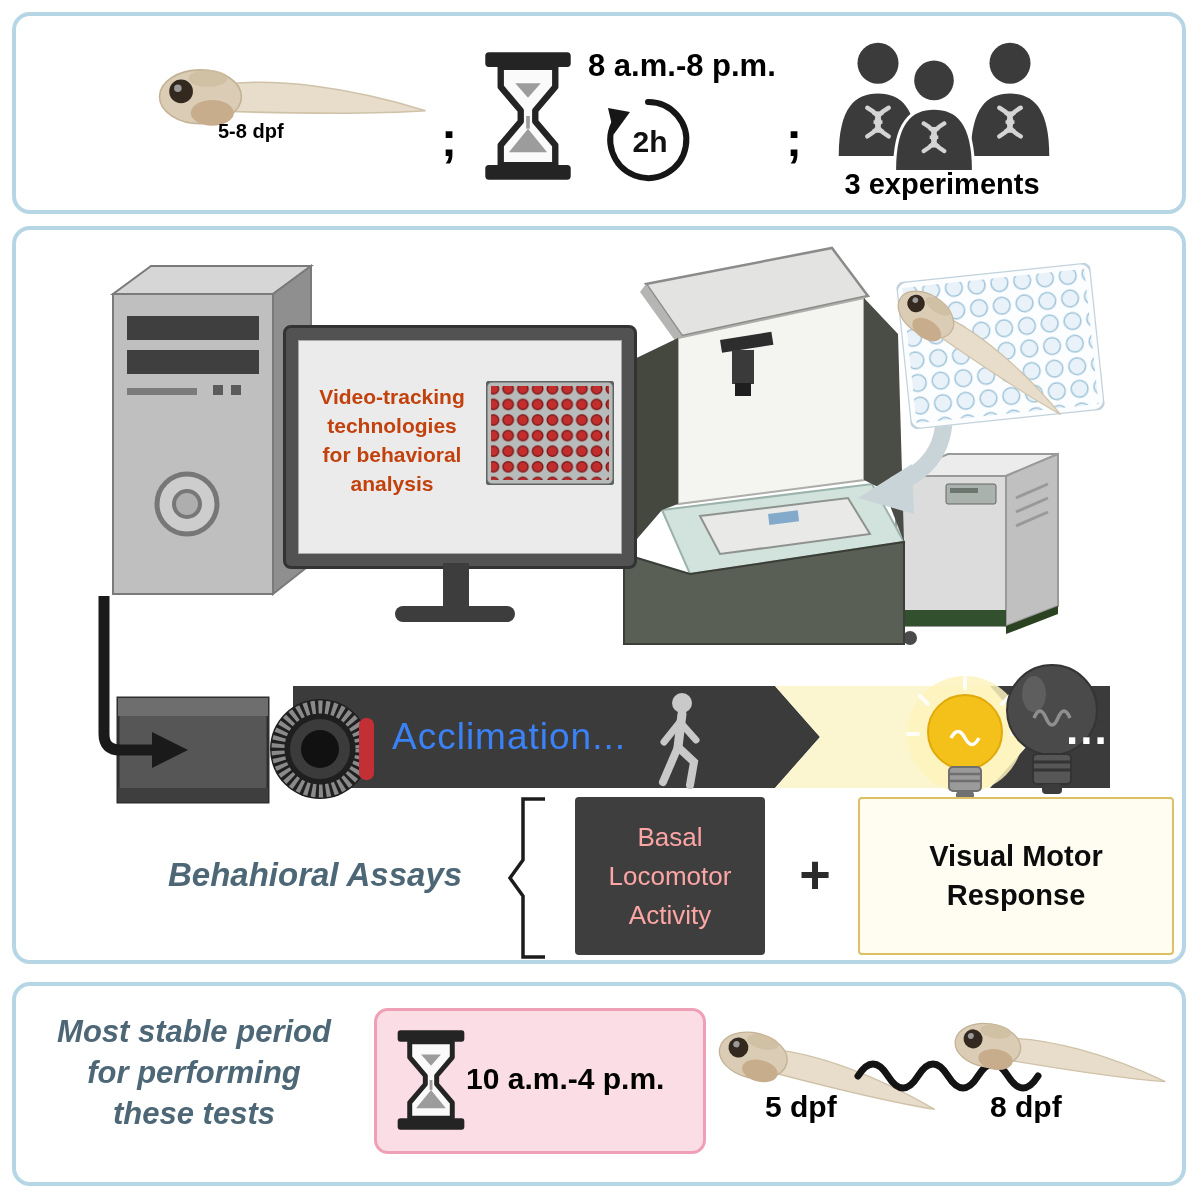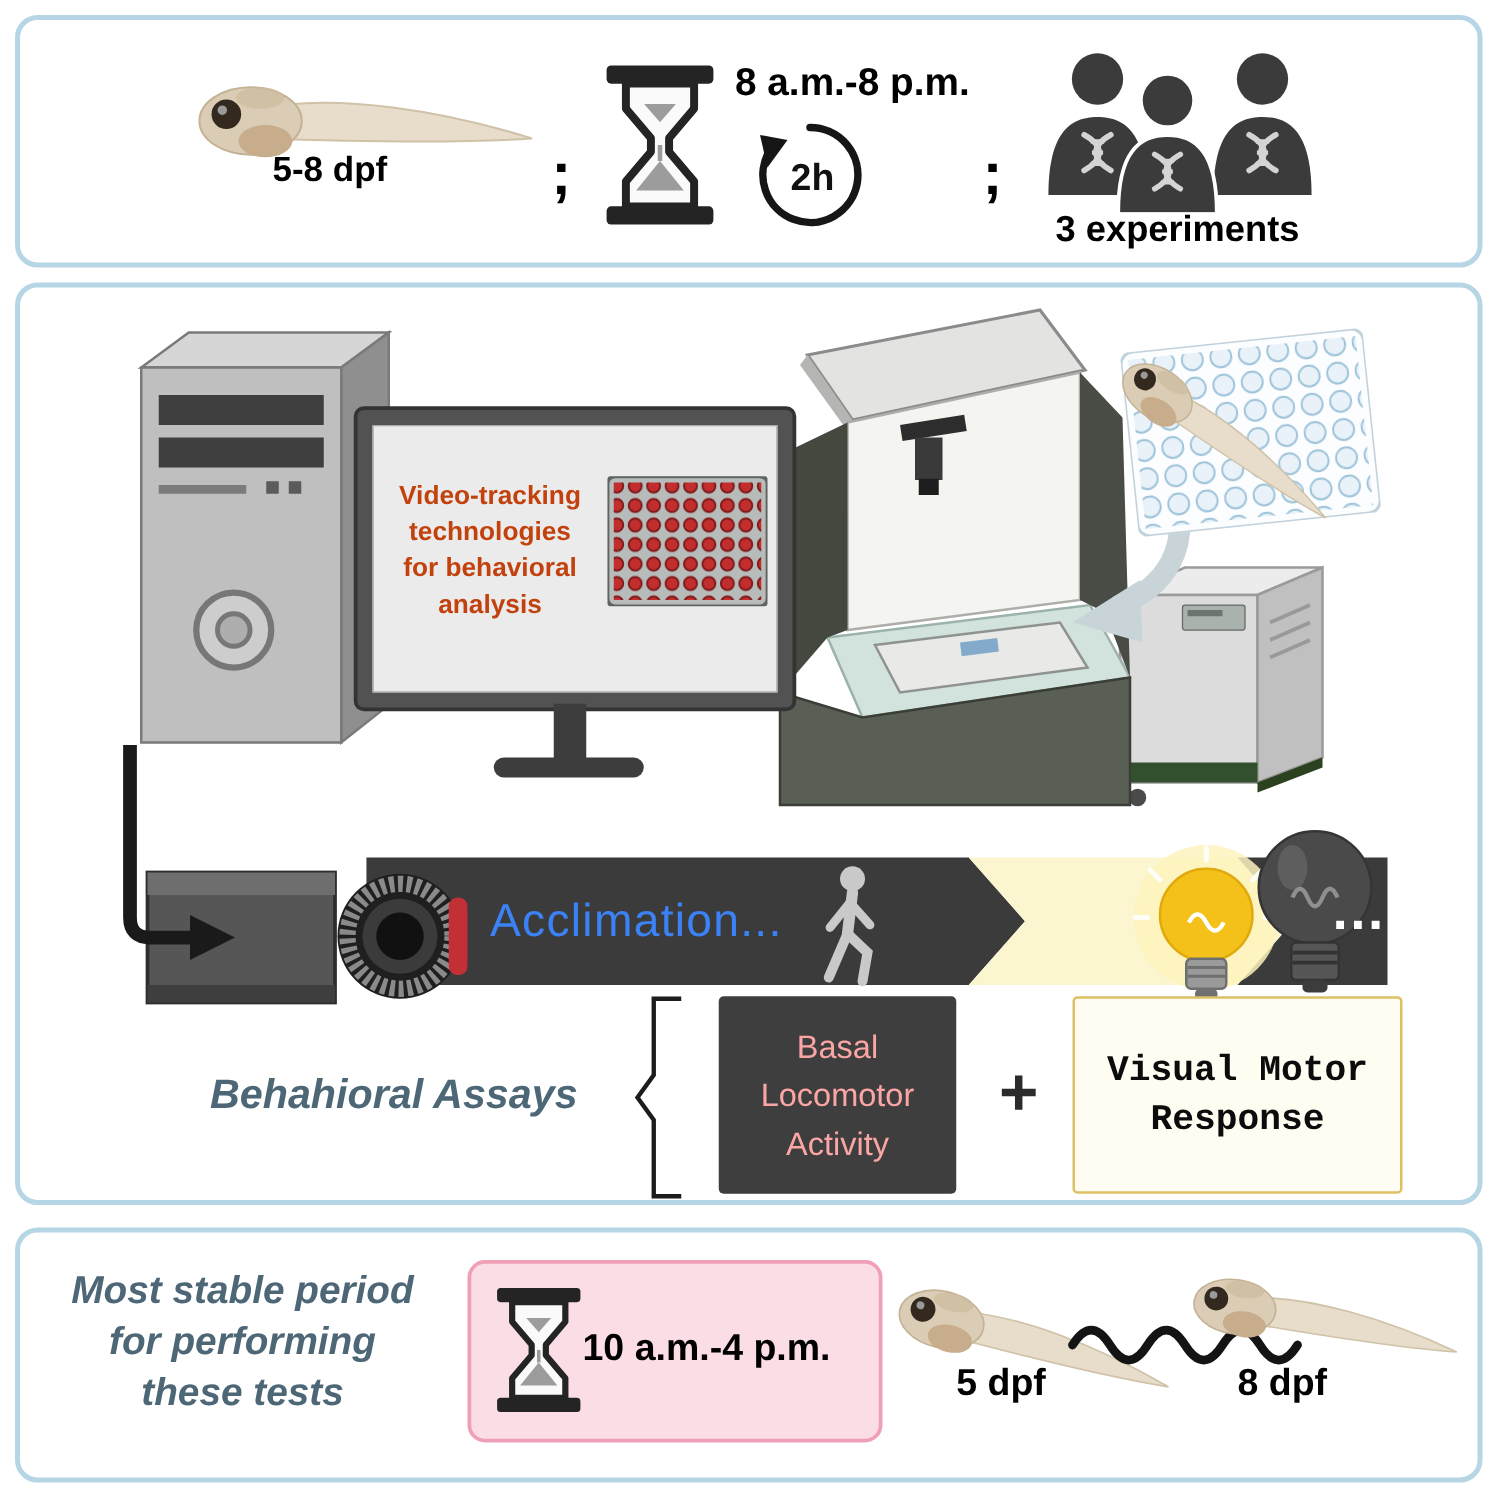--- a/index.html
+++ b/index.html
@@ -58,21 +58,21 @@
   </svg>
 
   <section class="panel" style="left:12px;top:12px;width:1174px;height:202px;"></section>
   <section class="panel" style="left:12px;top:226px;width:1174px;height:738px;"></section>
   <section class="panel" style="left:12px;top:982px;width:1174px;height:204px;"></section>
 
 
   <svg class="abs" style="left:152px;top:46px" width="280" height="108">
       <use href="#sym-fish"></use>
     </svg>
-  <div class="abs blk" style="left:218px;top:120px;font-size:28px;">5-8 dpf</div>
+  <div class="abs blk" style="left:218px;top:120px;font-size:20px;">5-8 dpf</div>
 
   <div class="abs blk" style="left:441px;top:112px;font-size:48px;">;</div>
 
   <svg class="abs" style="left:478px;top:50px" width="100" height="132">
       <use href="#sym-hourglass"></use>
     </svg>
   <div class="abs blk" style="left:588px;top:48px;font-size:31px;">8 a.m.-8 p.m.</div>
 
   <svg class="abs" style="left:602px;top:94px" width="92" height="92" viewBox="0 0 92 92">
     <path d="M46,8 A38,38 0 1 1 14,26" fill="none" stroke="#161616" stroke-width="6" stroke-linecap="round"></path>
@@ -240,21 +240,21 @@
   <div class="abs accent" style="left:168px;top:856px;font-size:33px;">Behahioral Assays</div>
 
   <svg class="abs" style="left:505px;top:796px" width="45" height="164" viewBox="0 0 45 164">
     <polyline points="40,3 18,3 18,64 5,82 18,100 18,161 40,161" fill="none" stroke="#1c1c1c" stroke-width="3.5"></polyline>
   </svg>
 
   <div class="abs darkbox" style="left:575px;top:797px;width:190px;height:158px;">Basal Locomotor Activity</div>
 
   <div class="abs center" style="left:780px;top:843px;width:70px;font-size:54px;font-weight:700;color:#2b2b2b;">+</div>
 
-  <div class="abs vmrbox" style="left:858px;top:797px;width:264px;height:158px;font-family:Liberation Mono, monospace;">Visual Motor Response</div>
+  <div class="abs vmrbox" style="left:858px;top:797px;width:316px;height:158px;">Visual Motor Response</div>
 
   <div class="abs accent center" style="left:24px;top:1012px;width:340px;font-size:31px;line-height:1.32;">
     <span style="display:block">Most stable period</span>
     <span style="display:block">for performing</span>
     <span style="display:block">these tests</span>
   </div>
 
   <div class="abs pinkbox" style="left:374px;top:1008px;width:332px;height:146px;"></div>
   <svg class="abs" style="left:392px;top:1026px" width="78" height="108">
       <use href="#sym-hourglass"></use>

